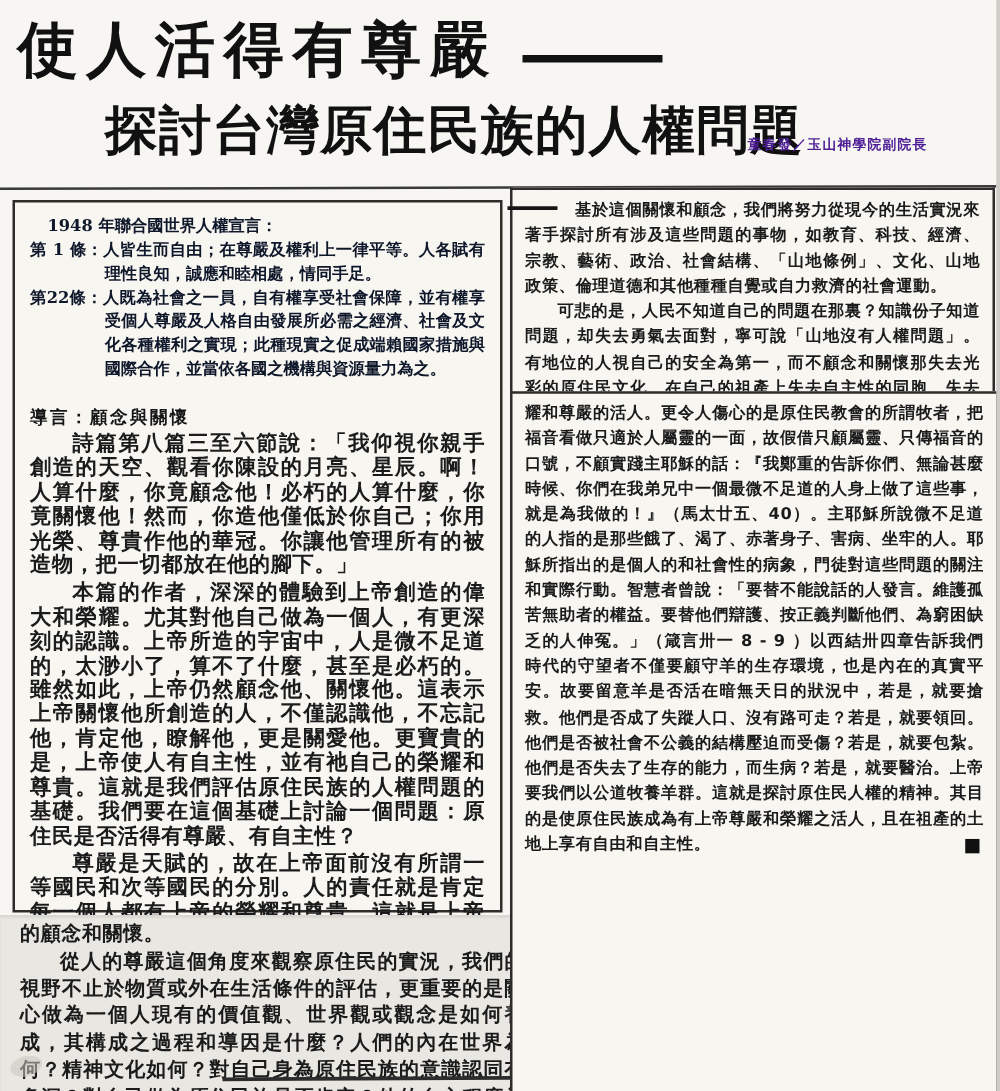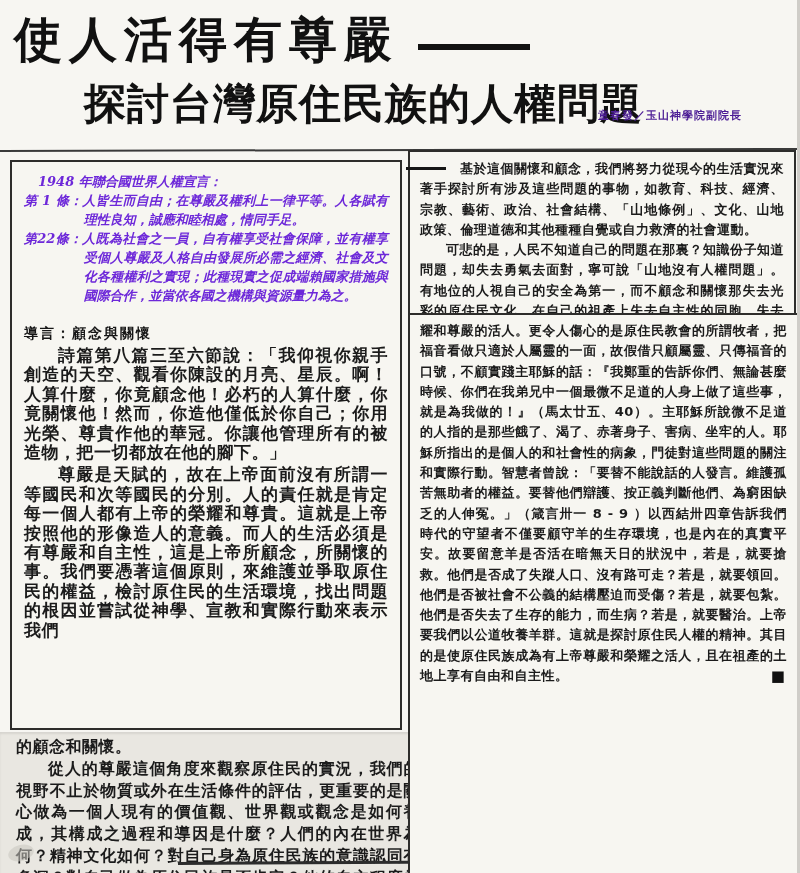--- a/index.html
+++ b/index.html
@@ -48,22 +48,21 @@
   .left-box{
     position:absolute;left:10px;top:160px;width:392px;height:570px;
     border:2px solid #2e2d2b;
     box-sizing:border-box;
     padding:10px 12px 0 12px;
     background:#f7f6f1;
   }
   .declaration{
     font-family:"DejaVu Serif", serif;
     font-size:13px;line-height:19px;font-weight:600;
-    color:#6d28d9;
-    font-style:italic;
+    color:#0f172a;
   }
   .decl-heading{padding-left:14px;}
   .decl-article{
     padding-left:4.6em;text-indent:-4.6em;
     text-align:justify;
   }
   .section-heading{
     margin-top:20px;
     font-size:14px;font-weight:700;letter-spacing:2px;color:#161616;
   }
@@ -144,20 +143,21 @@
 
   <div class="left-box">
     <div class="declaration">
       <div class="decl-heading">1948 年聯合國世界人權宣言：</div>
       <div class="decl-article"><span>第 1 條：</span><span>人皆生而自由；在尊嚴及權利上一律平等。人各賦有理性良知，誠應和睦相處，情同手足。</span></div>
       <div class="decl-article"><span>第22條：</span><span>人既為社會之一員，自有權享受社會保障，並有權享受個人尊嚴及人格自由發展所必需之經濟、社會及文化各種權利之實現；此種現實之促成端賴國家措施與國際合作，並當依各國之機構與資源量力為之。</span></div>
     </div>
 
     <div class="section-heading">導言：顧念與關懷</div>
     <p class="body-par indent">詩篇第八篇三至六節說：「我仰視你親手創造的天空、觀看你陳設的月亮、星辰。啊！人算什麼，你竟顧念他！必朽的人算什麼，你竟關懷他！然而，你造他僅低於你自己；你用光榮、尊貴作他的華冠。你讓他管理所有的被造物，把一切都放在他的腳下。」</p>
+    <p class="body-par indent">本篇的作者，深深的體驗到上帝創造的偉大和榮耀。尤其對他自己做為一個人，有更深刻的認識。上帝所造的宇宙中，人是微不足道的，太渺小了，算不了什麼，甚至是必朽的。雖然如此，上帝仍然顧念他、關懷他。這表示上帝關懷他所創造的人，不僅認識他，不忘記他，肯定他，瞭解他，更是關愛他。更寶貴的是，上帝使人有自主性，並有祂自己的榮耀和尊貴。這就是我們評估原住民族的人權問題的基礎。我們要在這個基礎上討論一個問題：原住民是否活得有尊嚴、有自主性？</p>
     <p class="body-par indent">尊嚴是天賦的，故在上帝面前沒有所謂一等國民和次等國民的分別。人的責任就是肯定每一個人都有上帝的榮耀和尊貴。這就是上帝按照他的形像造人的意義。而人的生活必須是有尊嚴和自主性，這是上帝所顧念，所關懷的事。我們要憑著這個原則，來維護並爭取原住民的權益，檢討原住民的生活環境，找出問題的根因並嘗試從神學、宣教和實際行動來表示我們</p>
   </div>
 
   <div class="bottom-strip">
     <p class="body-par">的顧念和關懷。</p>
     <p class="body-par indent">從人的尊嚴這個角度來觀察原住民的實況，我們的視野不止於物質或外在生活條件的評估，更重要的是關心做為一個人現有的價值觀、世界觀或觀念是如何養成，其構成之過程和導因是什麼？人們的內在世界為何？精神文化如何？對自己身為原住民族的意識認同有多深？對自己做為原住民族是否肯定？他的自主程度為何？</p>
     <div class="strip-smudge"></div>
   </div>
   <div class="partial-rule"></div>
 

